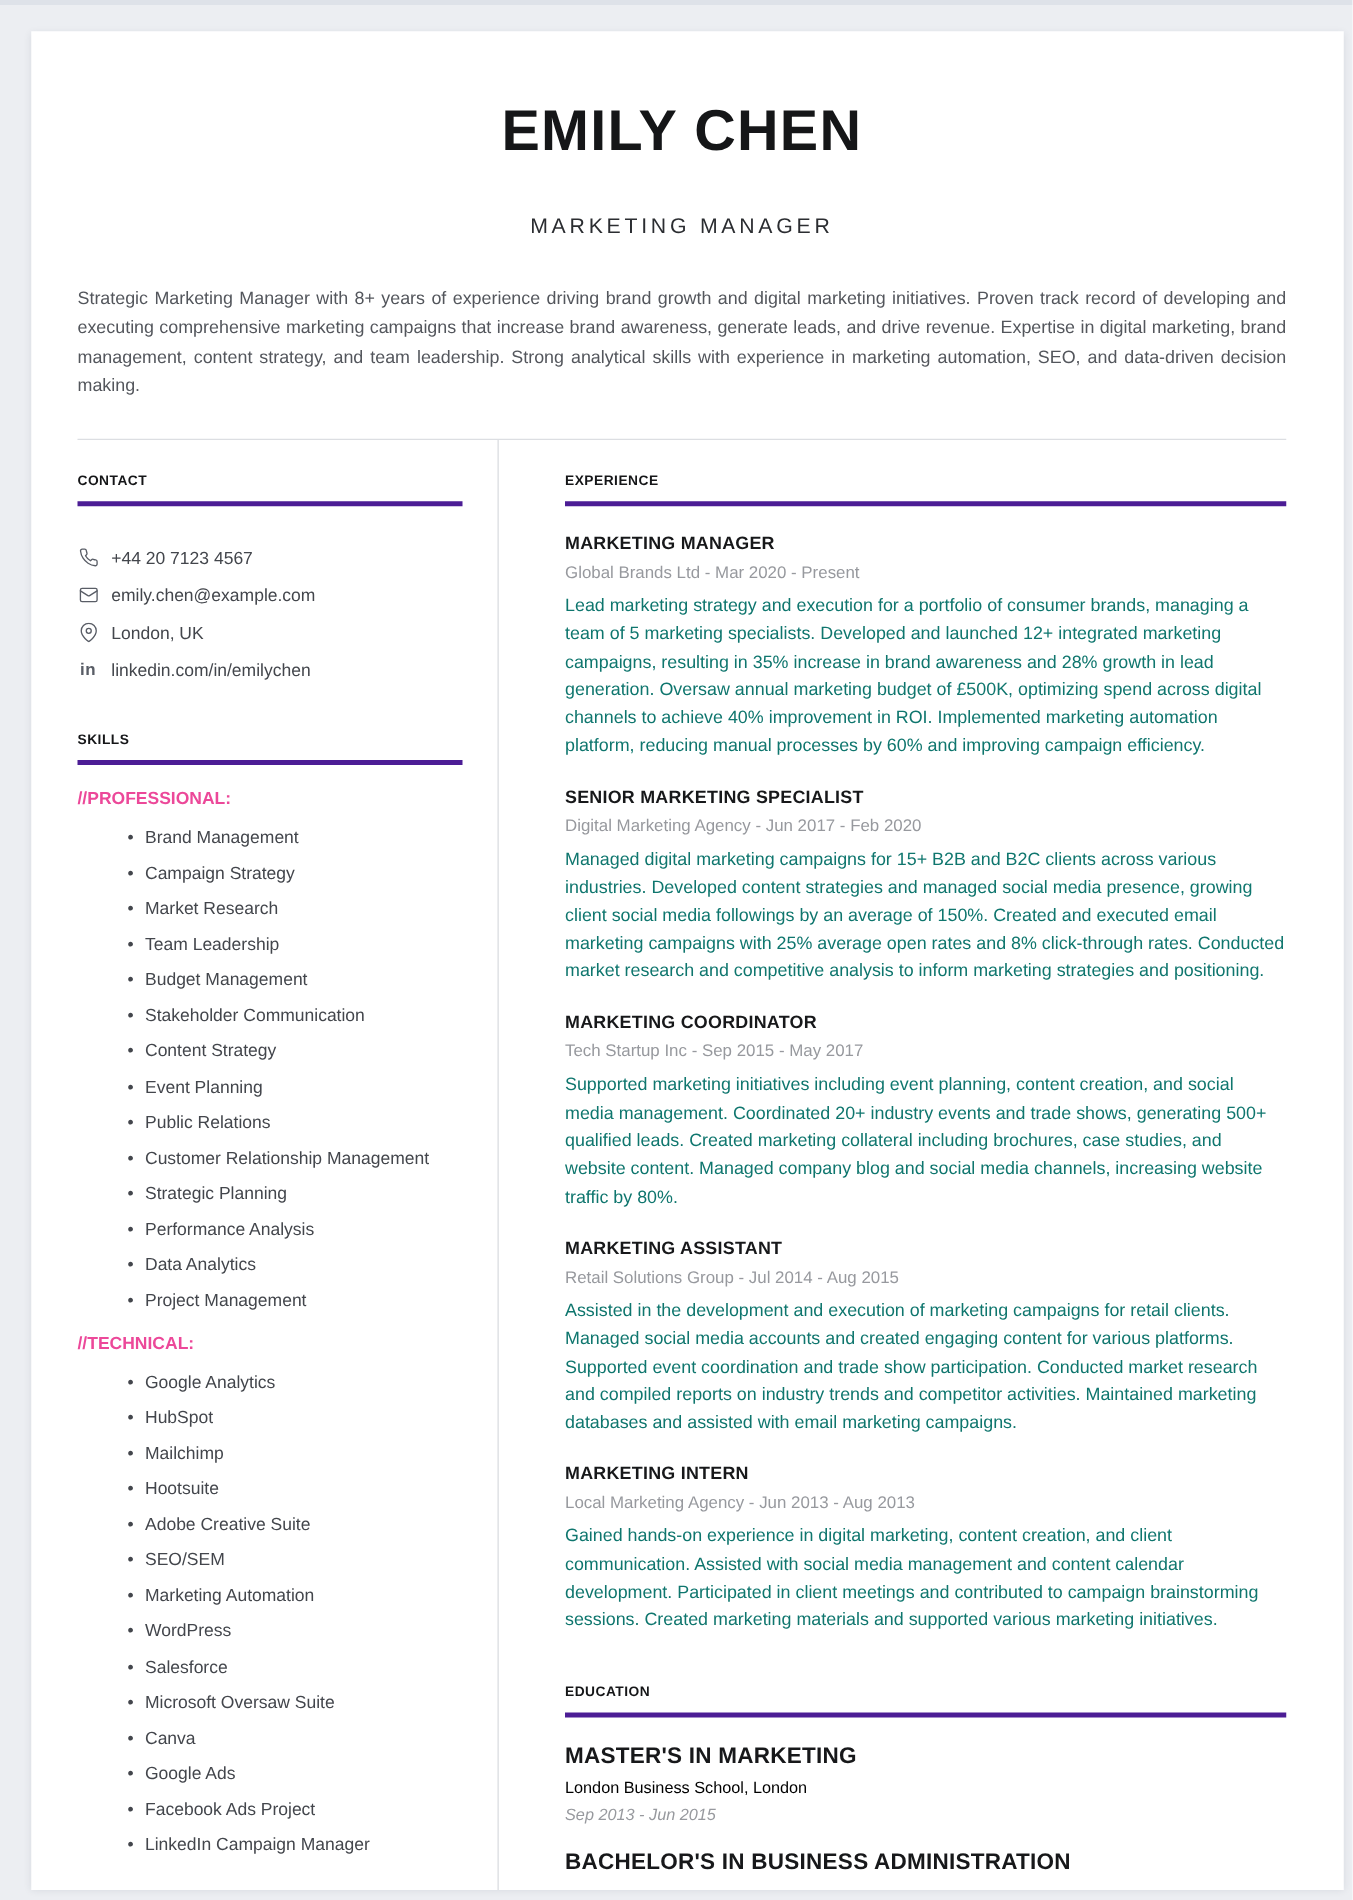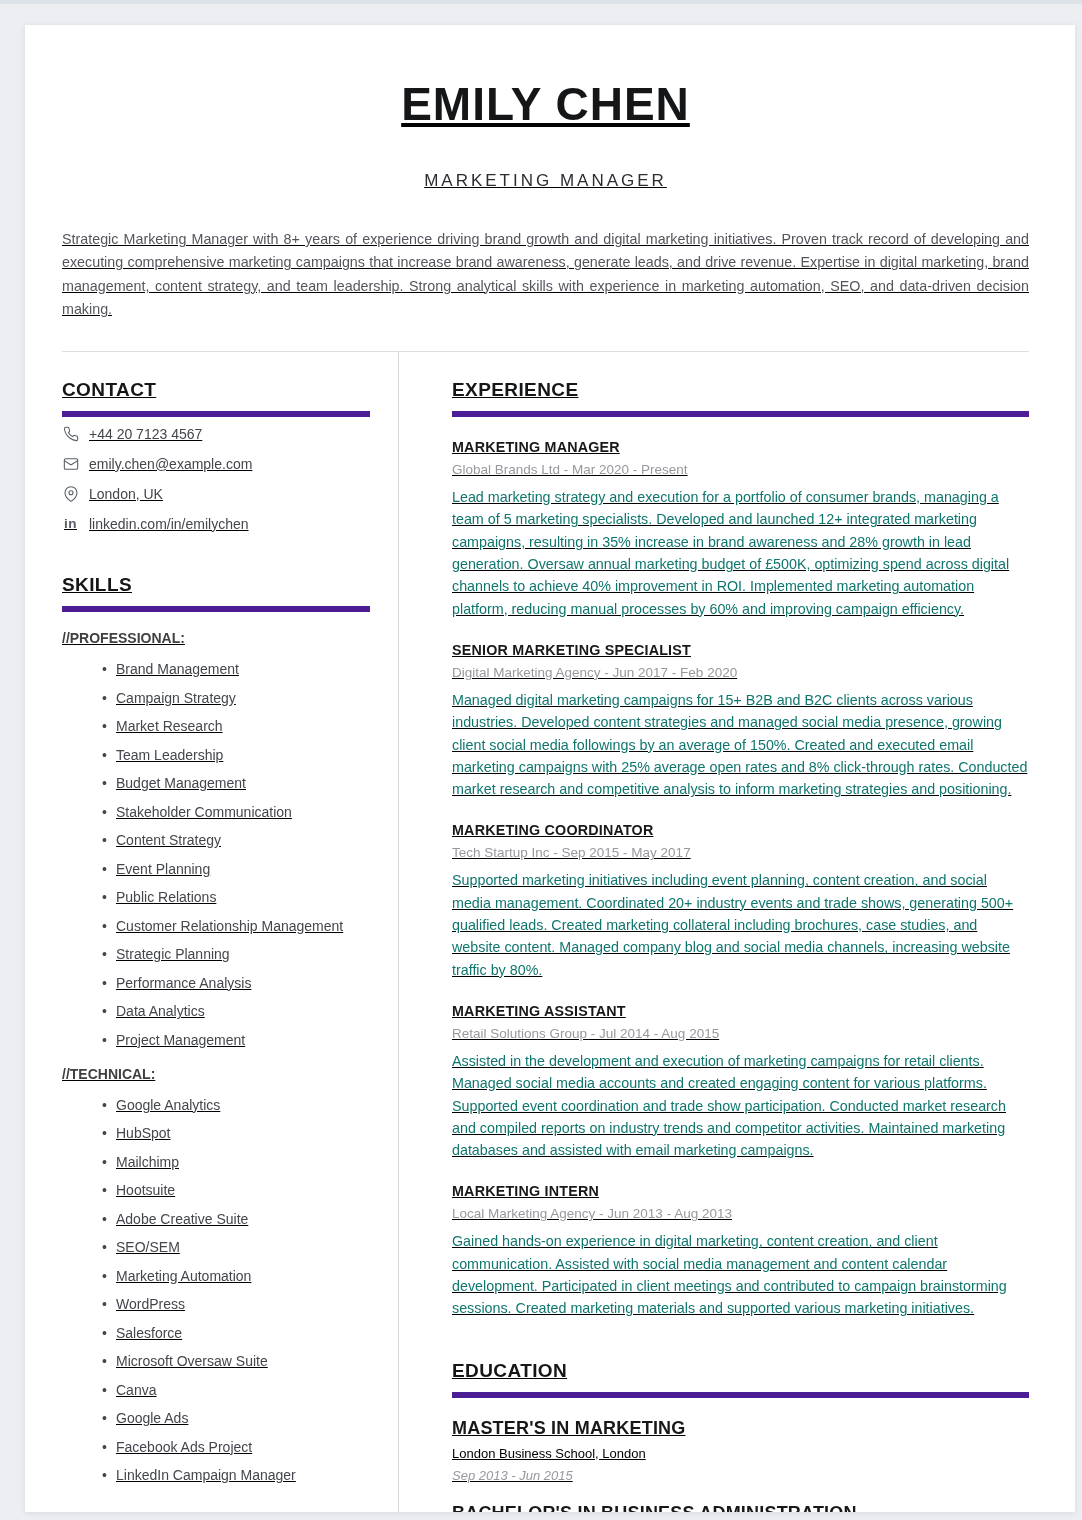--- a/index.html
+++ b/index.html
@@ -18,21 +18,20 @@
     position: absolute;
     left: 25px;
     top: 25px;
     width: 1050px;
     height: 1487px;
     background: #ffffff;
     box-shadow: 0 1px 6px rgba(40,50,70,0.10);
     box-sizing: border-box;
     padding: 50px 46px 40px 37px;
     overflow: hidden;
-    text-decoration: underline;
   }
   
   .name {
     text-align: center;
     font-size: 46px;
     font-weight: 700;
     letter-spacing: 1px;
     color: #151618;
     margin: 2px 0 0 0;
   }
@@ -63,31 +62,31 @@
     flex: 0 0 308px;
     padding-right: 28px;
     border-right: 1px solid #d9dbdf;
   }
   .col-right {
     flex: 1;
     padding-left: 53px;
     min-width: 0;
   }
   .section-heading {
-    font-size: 19px;
+    font-size: 11px;
     font-weight: 700;
     letter-spacing: 0.4px;
     color: #151618;
     padding-bottom: 10px;
-    border-bottom: 6px solid #4c1d95;
+    border-bottom: 4px solid #4c1d95;
     margin-top: 27px;
   }
   .col-left .section-heading.later { margin-top: 42px; }
   
-  .contact-list { margin-top: 8px; }
+  .contact-list { margin-top: 32px; }
   .contact-item {
     display: flex;
     align-items: center;
     gap: 10px;
     margin-bottom: 13px;
     font-size: 14px;
     color: #43464c;
   }
   .contact-item .ico {
     width: 17px; height: 17px;
@@ -101,21 +100,21 @@
   .ico-in {
     font-size: 13.5px;
     font-weight: 700;
     color: #595d66;
     letter-spacing: 0.5px;
   }
   
   .skill-group-label {
     font-size: 14px;
     font-weight: 700;
-    color: #404040;
+    color: #ec4899;
     margin-top: 18px;
   }
   .skill-list {
     list-style: none;
     margin: 15px 0 0 0;
     padding: 0 0 0 40px;
   }
   .skill-list li {
     position: relative;
     font-size: 14px;

